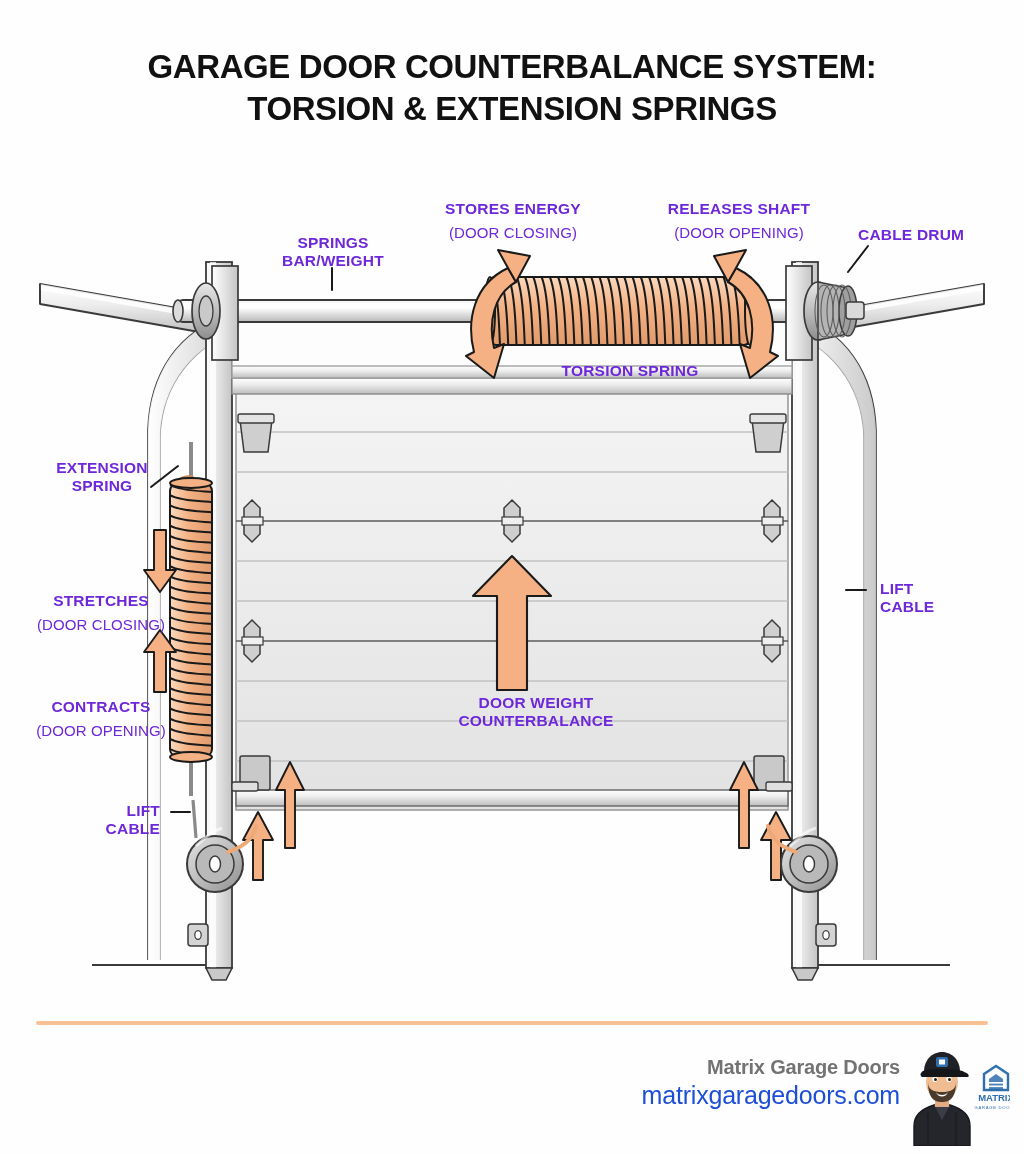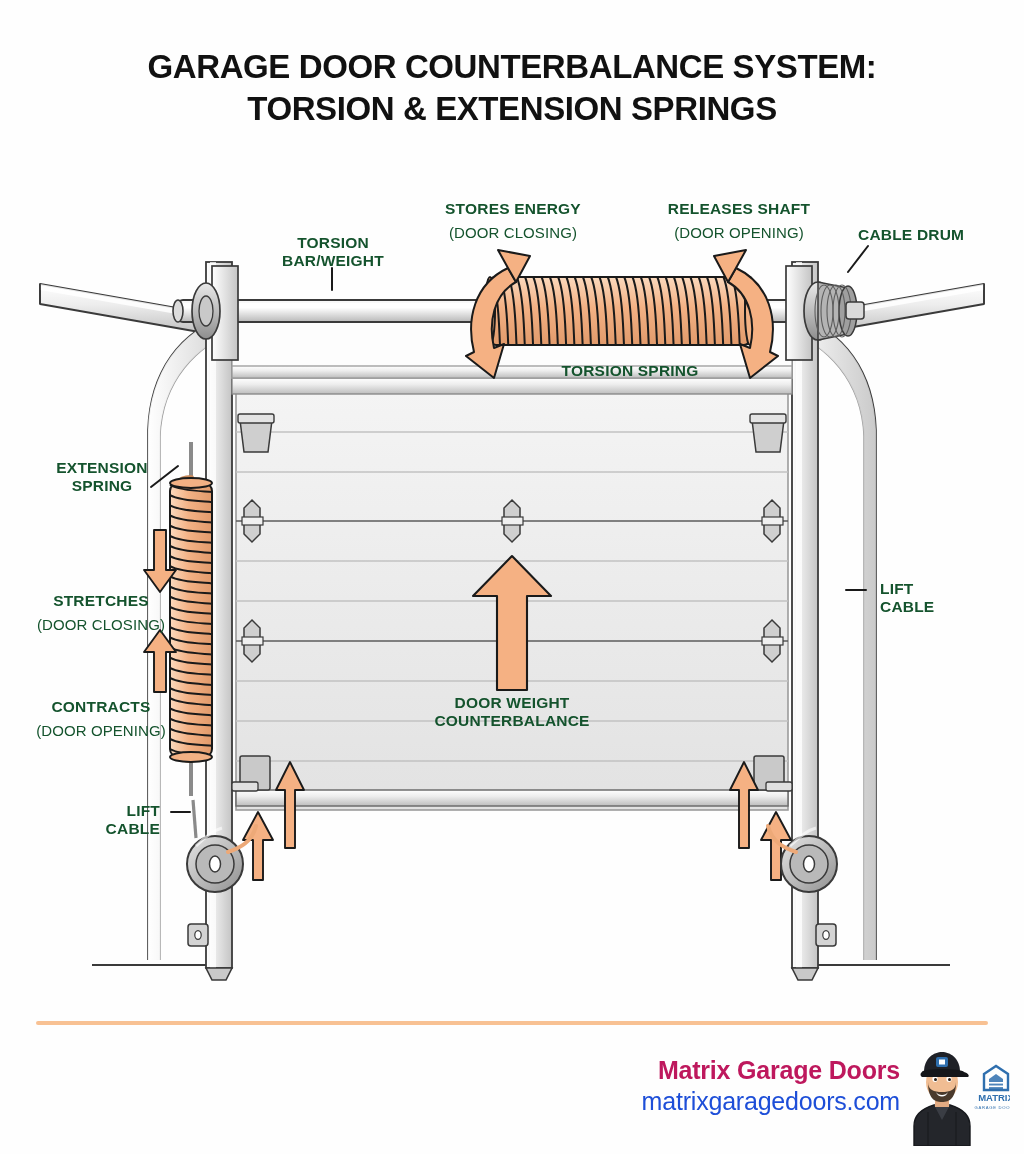--- a/index.html
+++ b/index.html
@@ -27,21 +27,21 @@
     line-height:1.28;
     text-transform:uppercase;
   }
 
   
   #diagram{position:absolute;left:0;top:0;width:1024px;height:1010px;}
 
   
   .lbl{
     position:absolute;
-    color:#14532d;
+    color:#6d28d9;
     line-height:1.16;
     white-space:nowrap;
   }
   .lbl .hd{
     display:block;
     font-weight:bold;
     font-size:15.5px;
     letter-spacing:0.2px;
   }
   .lbl .sb{
@@ -60,21 +60,21 @@
     position:absolute;left:36px;top:1021px;width:952px;height:4px;
     background:#f8c193;border-radius:2px;
   }
   .footer{
     position:absolute;left:0;top:1040px;width:1024px;height:114px;
   }
   .brand-text{
     position:absolute;right:124px;top:15px;text-align:right;
   }
   .brand-name{
-    font-size:25px;font-weight:bold;color:#be185d;letter-spacing:-0.2px;
+    font-size:20px;font-weight:bold;color:#737373;letter-spacing:-0.2px;
     line-height:1.2;display:block;
   }
   .brand-url{
     font-size:25px;font-weight:normal;color:#1d4ed8;letter-spacing:-0.2px;
     line-height:1.35;display:block;
   }
   .brand-avatar{
     position:absolute;right:14px;top:6px;width:108px;height:100px;
   }
 </style>
@@ -388,21 +388,21 @@
     <g stroke="#1a1a1a" stroke-width="2" fill="none" stroke-linecap="round">
       <line x1="332" y1="268" x2="332" y2="290"></line>
       <line x1="848" y1="272" x2="868" y2="246"></line>
       <line x1="151" y1="487" x2="178" y2="466"></line>
       <line x1="171" y1="812" x2="190" y2="812"></line>
       <line x1="846" y1="590" x2="866" y2="590"></line>
     </g>
   </svg>
 
   <div class="lbl c" style="left:262px;top:234px;width:142px;">
-    <span class="hd">TORSION</span>
+    <span class="hd">SPRINGS</span>
     <span class="hd">BAR/WEIGHT</span>
   </div>
 
   <div class="lbl c" style="left:434px;top:200px;width:158px;">
     <span class="hd">STORES ENERGY</span>
     <span class="sb">(DOOR CLOSING)</span>
   </div>
 
   <div class="lbl c" style="left:648px;top:200px;width:182px;">
     <span class="hd">RELEASES SHAFT</span>
@@ -435,21 +435,21 @@
   <div class="lbl r" style="left:40px;top:802px;width:120px;">
     <span class="hd">LIFT</span>
     <span class="hd">CABLE</span>
   </div>
 
   <div class="lbl l" style="left:880px;top:580px;width:120px;">
     <span class="hd">LIFT</span>
     <span class="hd">CABLE</span>
   </div>
 
-  <div class="lbl c" style="left:400px;top:694px;width:224px;">
+  <div class="lbl c" style="left:424px;top:694px;width:224px;">
     <span class="hd">DOOR WEIGHT</span>
     <span class="hd">COUNTERBALANCE</span>
   </div>
 
   <div class="divider"></div>
 
   <div class="footer">
     <div class="brand-text">
       <span class="brand-name">Matrix Garage Doors</span>
       <span class="brand-url">matrixgaragedoors.com</span>

